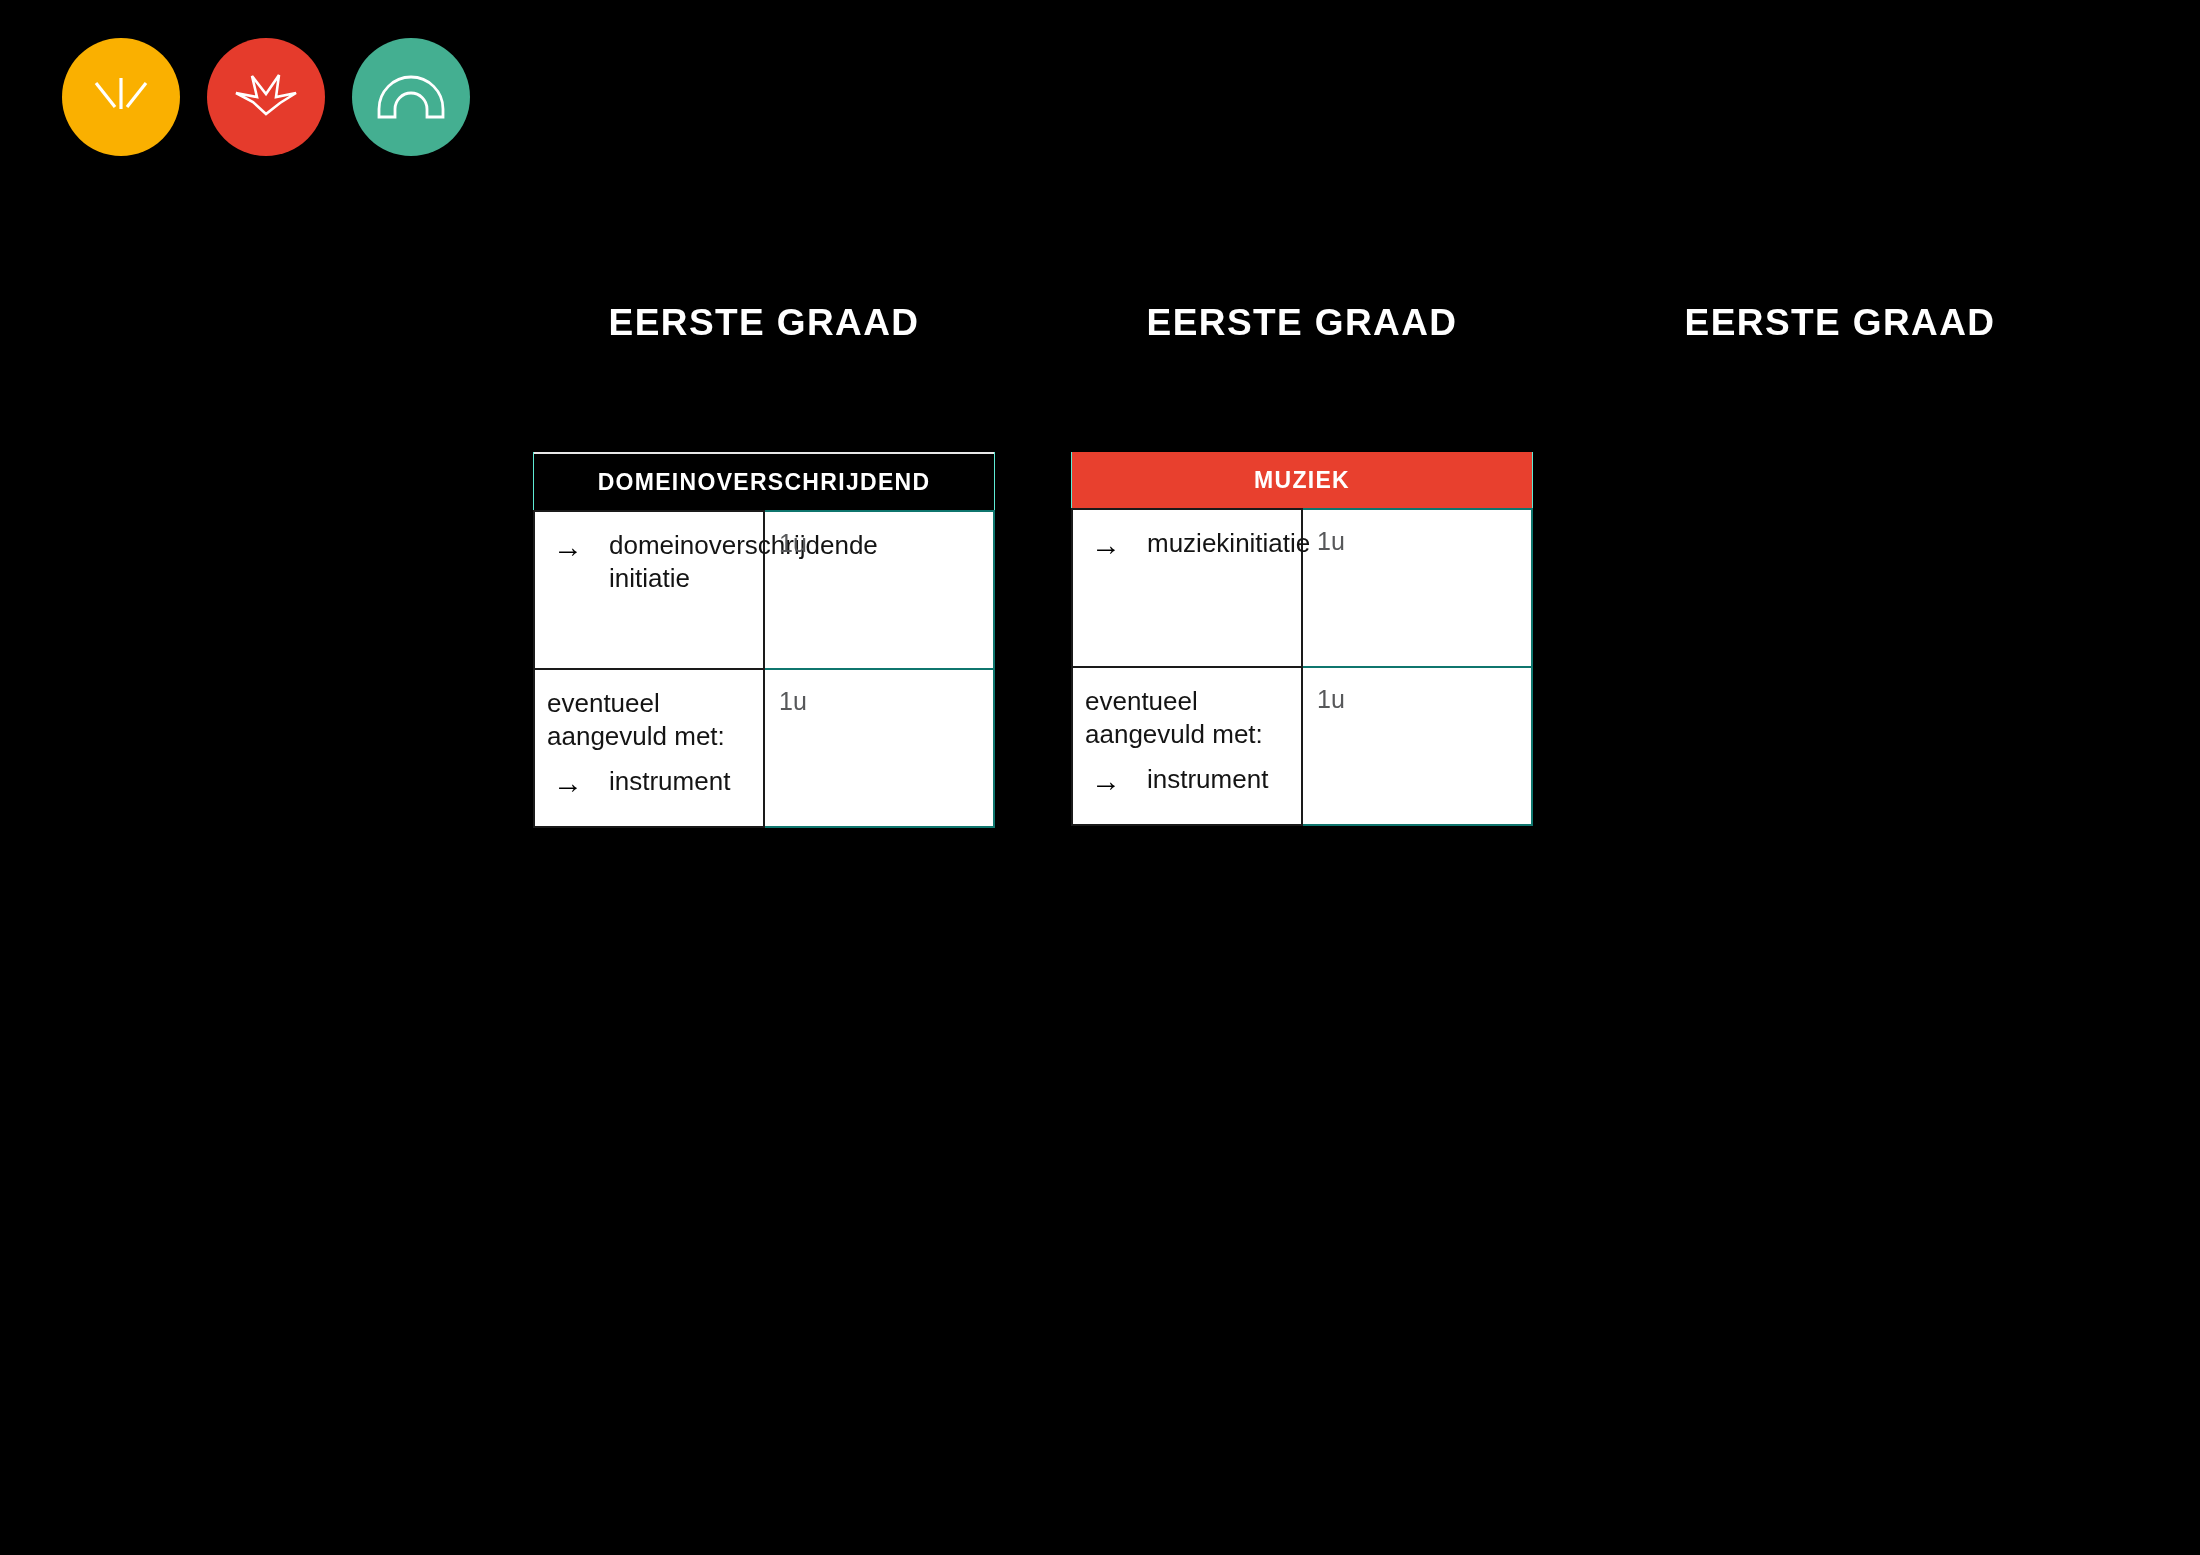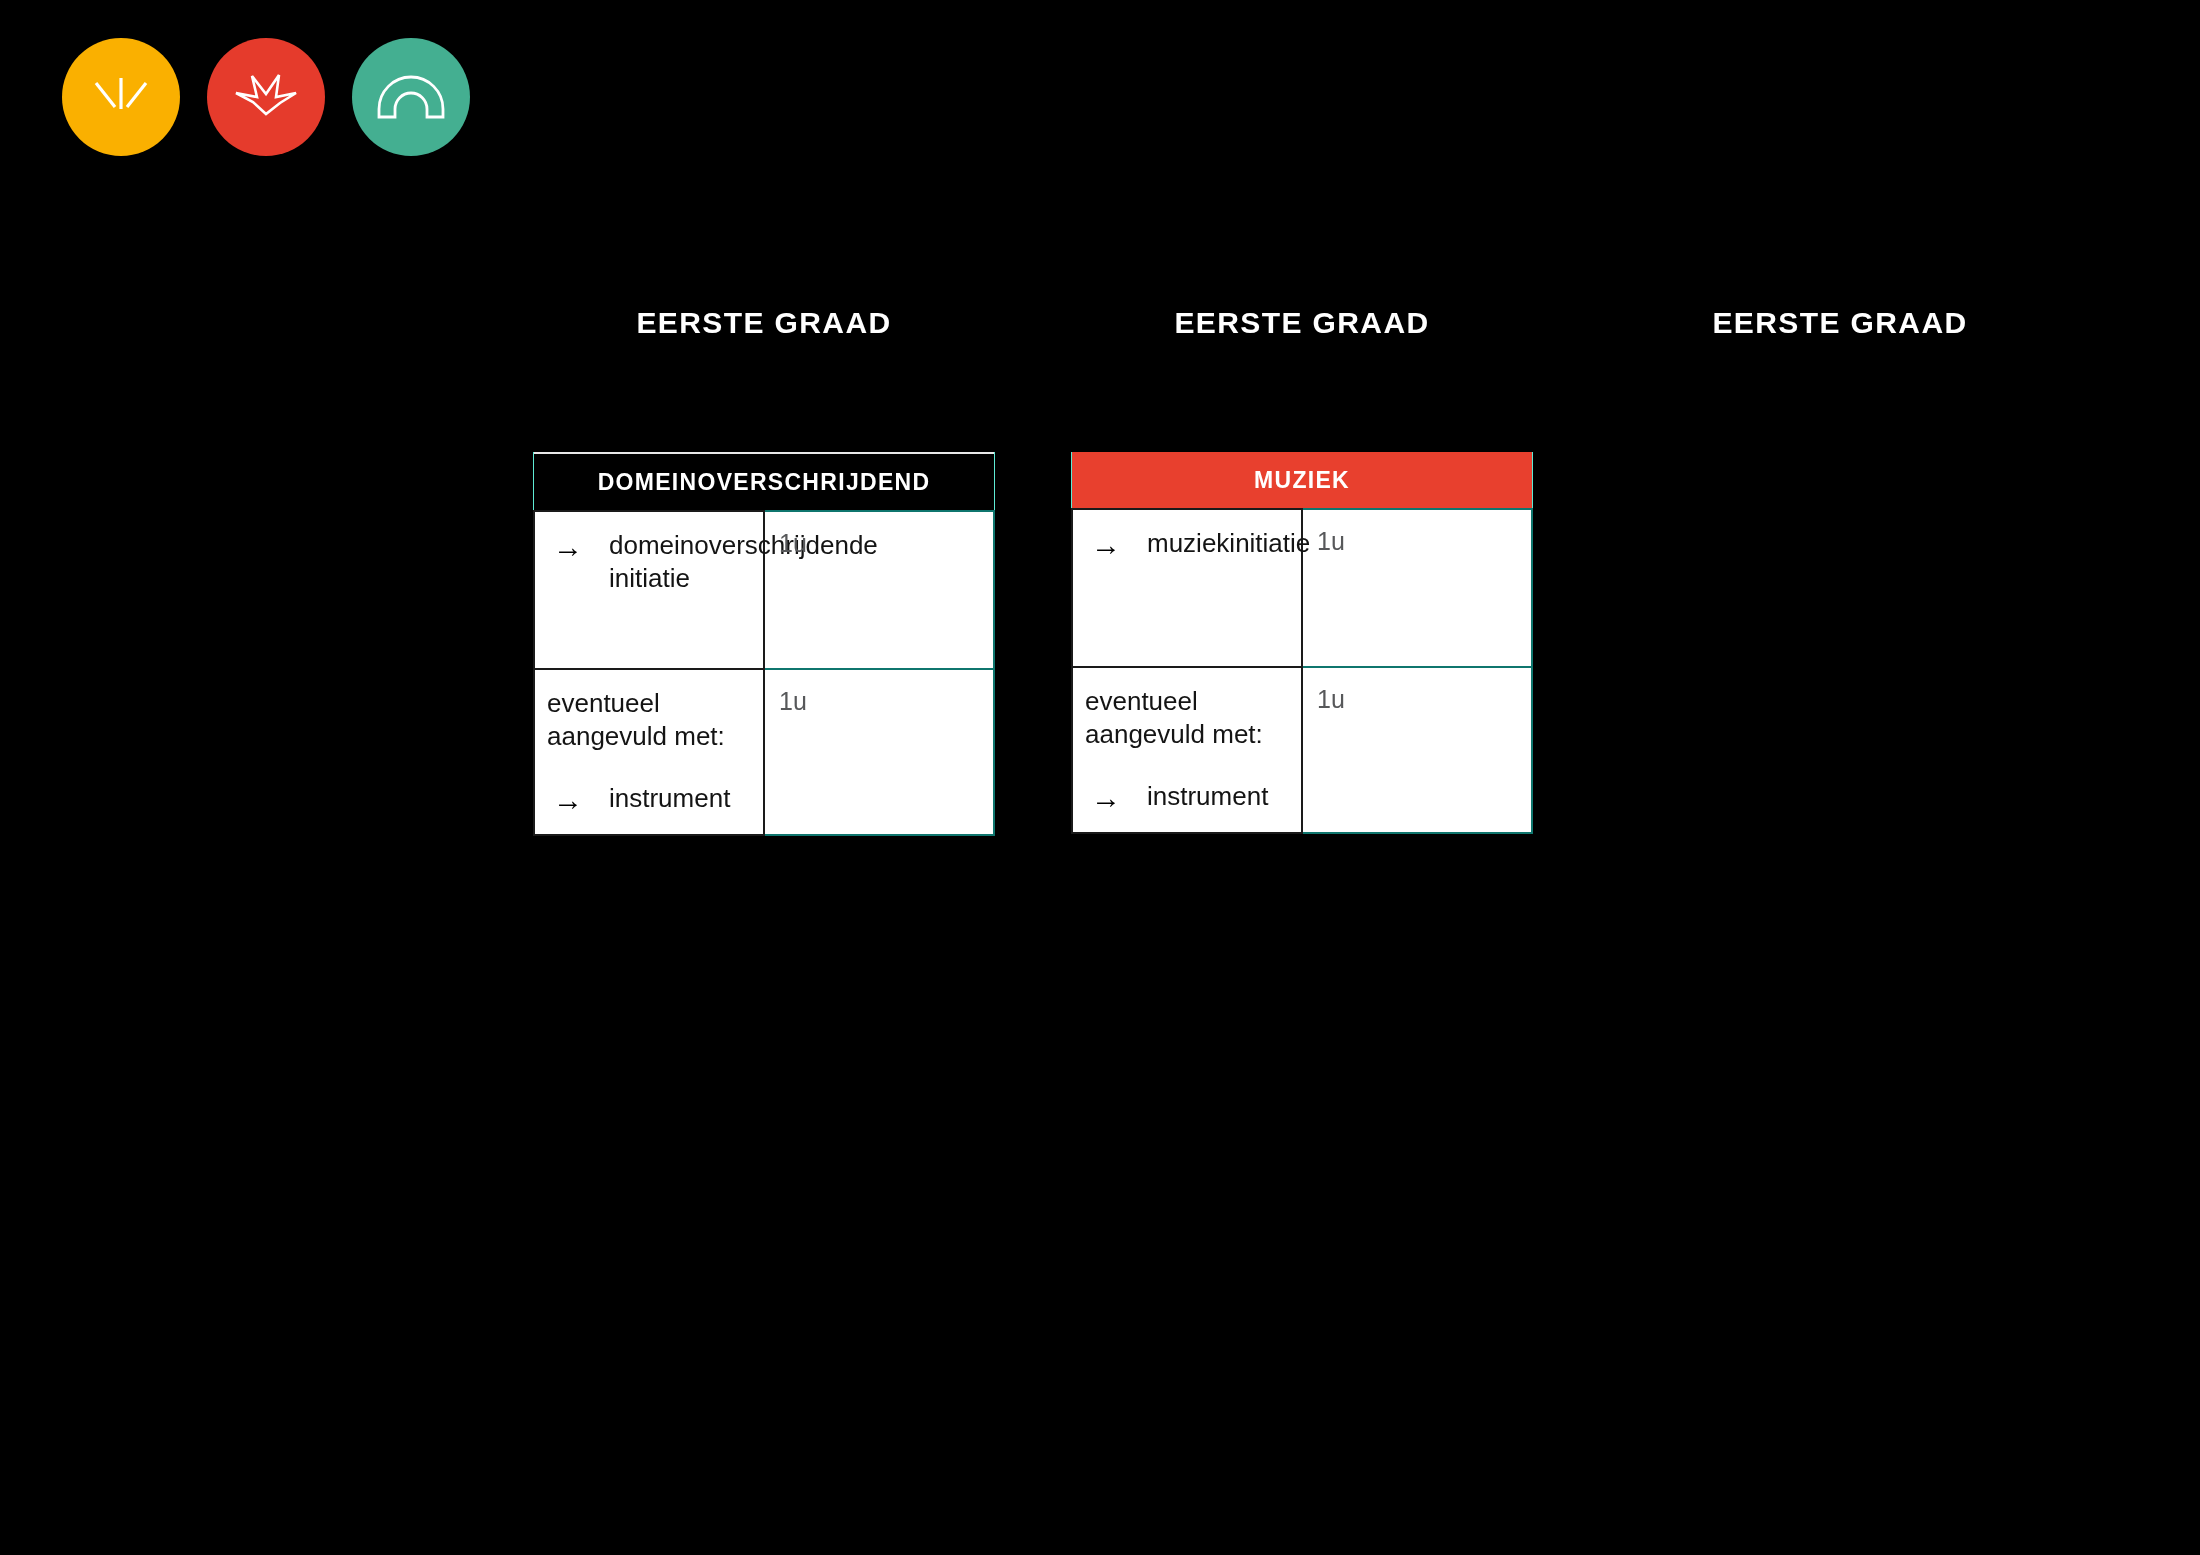--- a/index.html
+++ b/index.html
@@ -45,21 +45,21 @@
   .column {
     width: 462px;
     margin-right: 76px;
     display: flex;
     flex-direction: column;
   }
   .column:last-child { margin-right: 0; }
 
   .grade-title {
     color: #ffffff;
-    font-size: 30px;
+    font-size: 37px;
     font-weight: bold;
     letter-spacing: 1.4px;
     text-align: center;
     height: 60px;
     line-height: 46px;
   }
 
   .table-gap { height: 92px; }
 
   
@@ -119,21 +119,21 @@
     font-weight: bold;
     line-height: 1.18;
     color: #000000;
     padding-left: 6px;
     box-sizing: border-box;
   }
   .arrow-indent { padding-left: 6px; }
   .item-text { flex: 1 1 auto; }
   .lead-text {
     display: block;
-    margin-bottom: 28px;
+    margin-bottom: 11px;
   }
 </style>
 </head>
 <body>
 
 <div class="badge-row">
 
   <div class="badge" style="background:#FAB000;">
     <span>
       <svg width="64" height="54" viewBox="0 0 64 54">

